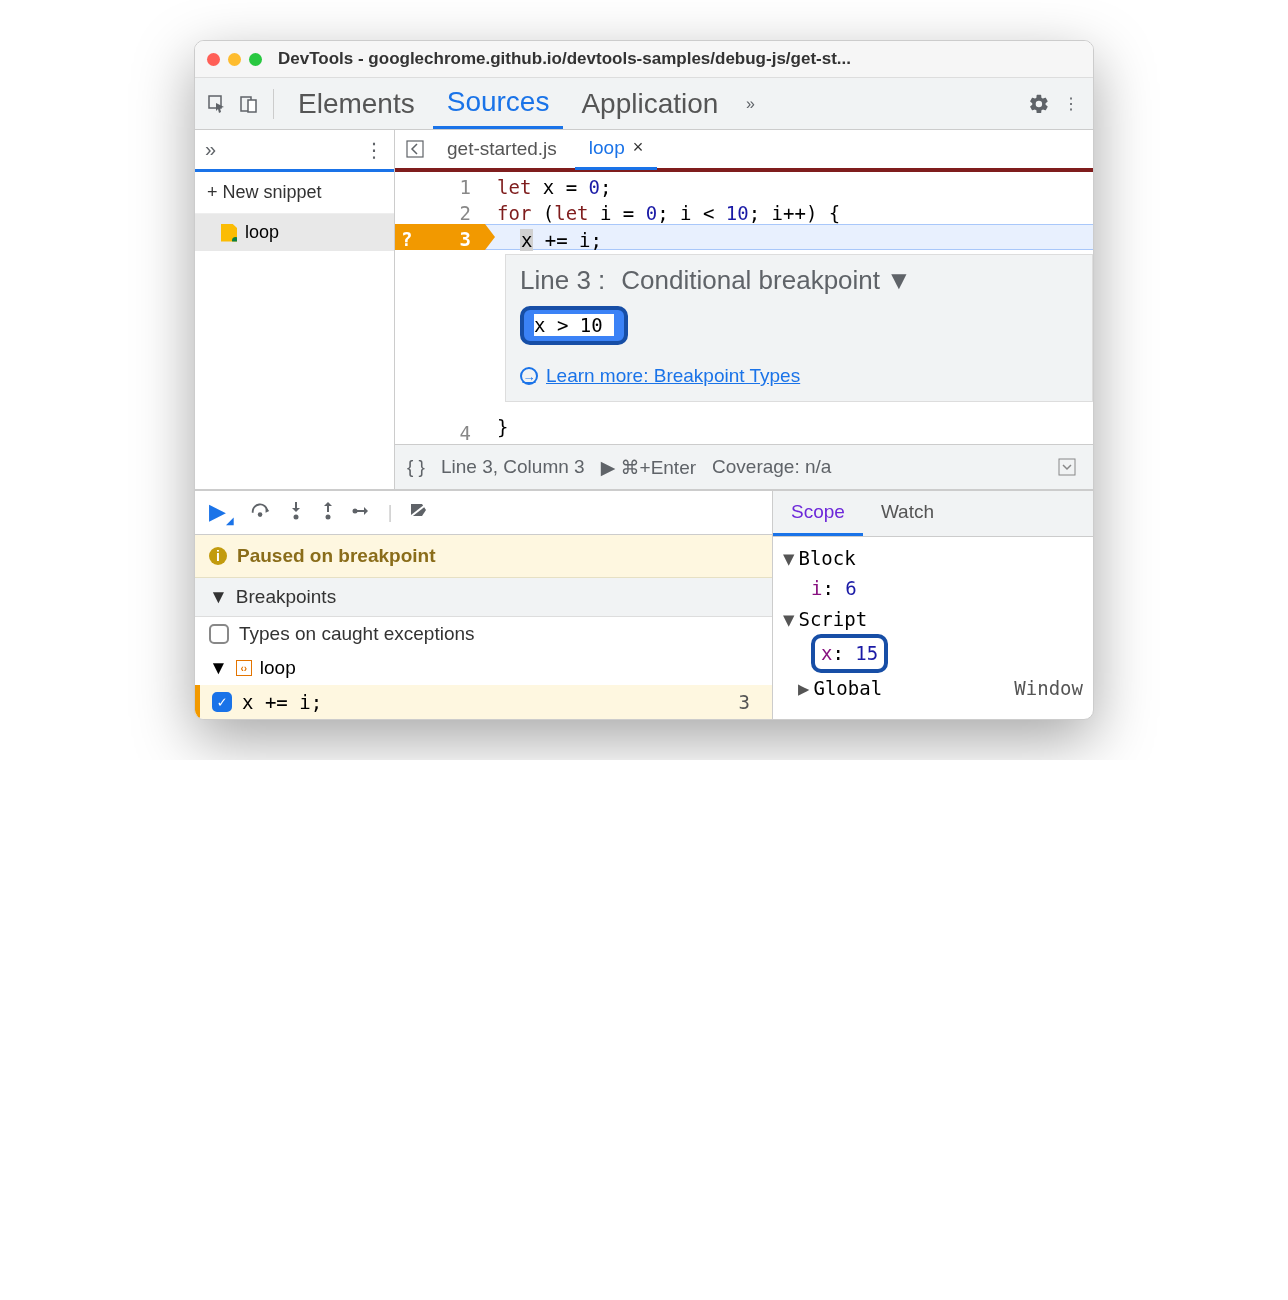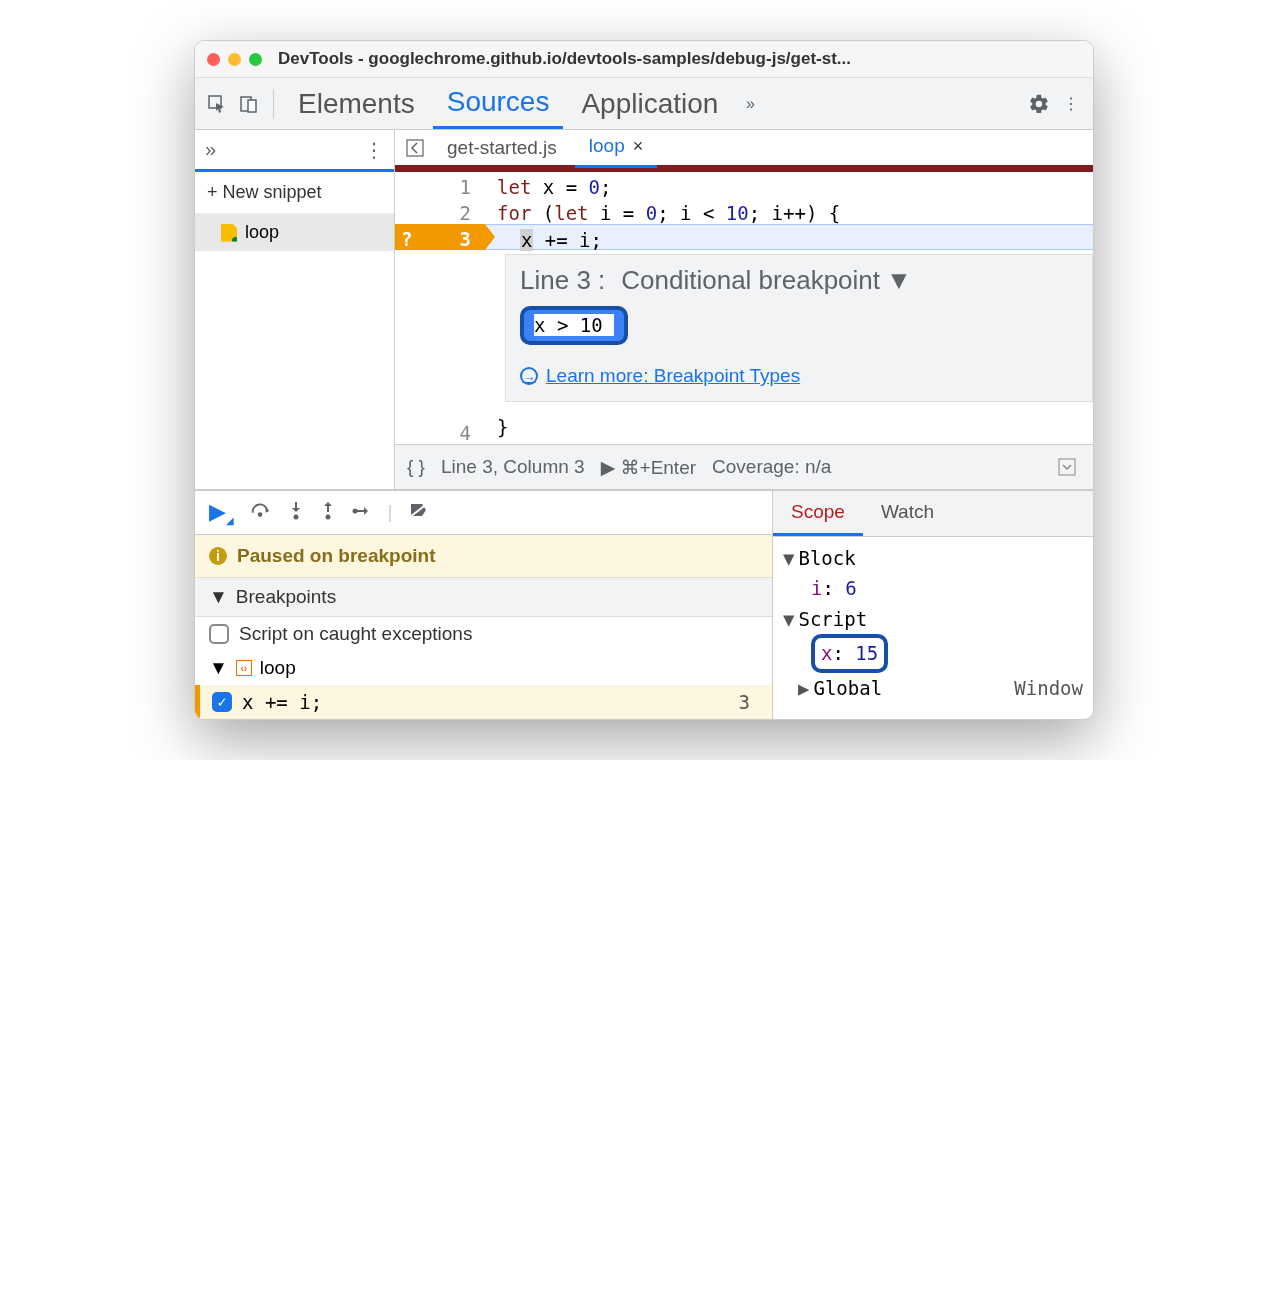--- a/index.html
+++ b/index.html
@@ -124,21 +124,21 @@
     background:#0b8043;
   }
   .editor-area {
     flex: 1;
     display: flex;
     flex-direction: column;
   }
   .editor-tabs {
     display: flex;
     align-items: center;
-    border-bottom: 7px solid #7f1d1d;
+    border-bottom: 4px solid #7f1d1d;
     height: 42px;
     gap: 4px;
     padding: 0 6px;
   }
   .editor-tab {
     padding: 8px 14px;
     font-size: 19px;
     color: #555;
     cursor: pointer;
     display: flex;
@@ -335,21 +335,21 @@
     display: flex;
     border-bottom: 1px solid #ccc;
     background:#f1f3f4;
   }
   .right-tab {
     padding: 10px 18px;
     font-size: 19px;
     color: #555;
     cursor: pointer;
   }
-  .right-tab.active { color:#b91c1c; border-bottom:3px solid #1a73e8; }
+  .right-tab.active { color:#6d28d9; border-bottom:3px solid #1a73e8; }
   .scope-body {
     font-family: Menlo, monospace;
     font-size: 19px;
     padding: 6px 10px;
     line-height: 1.6;
   }
   .scope-body .tri{ color:#555; margin-right:4px; }
   .scope-body .prop { color:#881280; }
   .scope-body .val { color:#1a1aa6; }
   .circled {
@@ -511,21 +511,21 @@
         <div class="paused-msg">
           <span class="info-badge">i</span>
           <span>Paused on breakpoint</span>
         </div>
         <div class="section-head">
           <span>▼</span>
           <span>Breakpoints</span>
         </div>
         <div class="check-row">
           <span class="checkbox"></span>
-          <span>Script on caught exceptions</span>
+          <span>Types on caught exceptions</span>
         </div>
         <div class="snippet-row">
           <span>▼</span>
           <span class="snippet-icon">‹›</span>
           <span>loop</span>
         </div>
         <div class="bp-entry">
           <span class="checkbox checked">✓</span>
           <span>x += i;</span>
           <span class="line-no">3</span>

